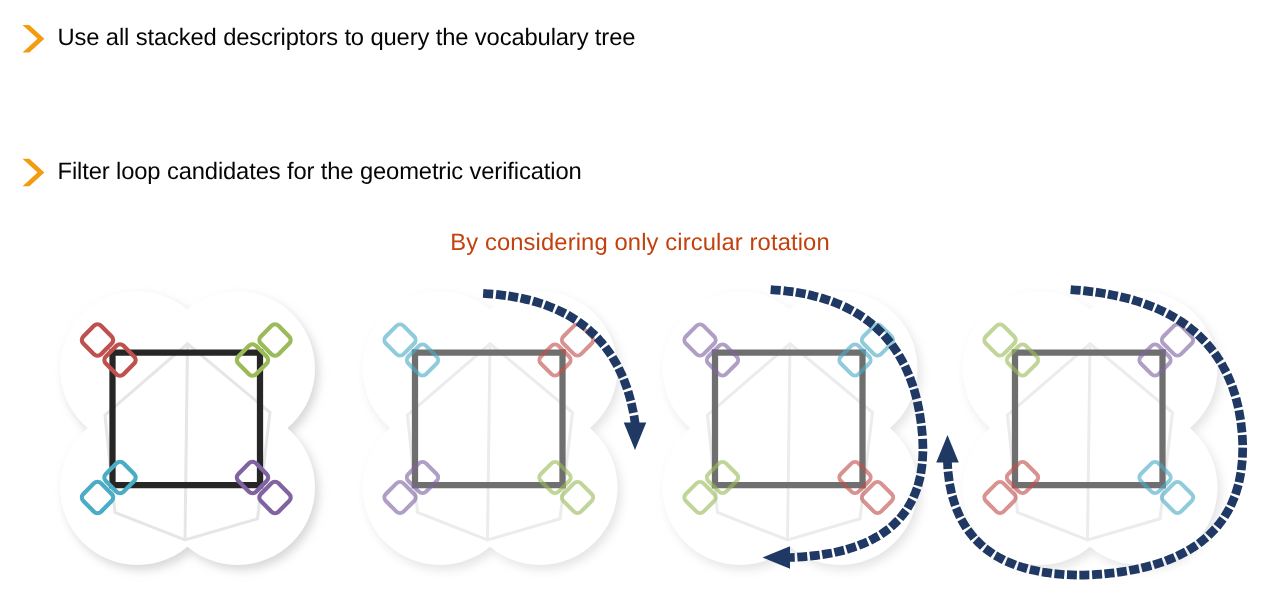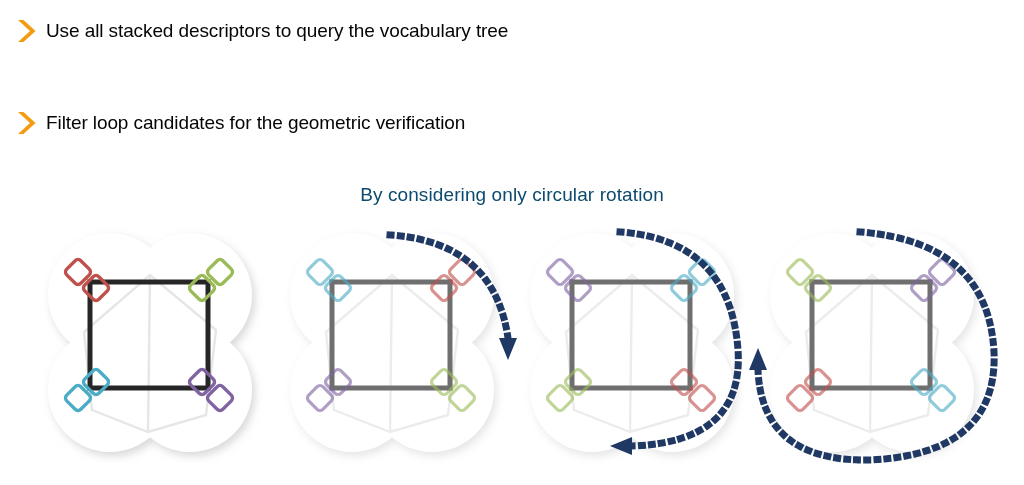--- a/index.html
+++ b/index.html
@@ -23,21 +23,21 @@
     top: 0;
     width: 1024px;
   }
   .bullet-row {
     position: absolute;
     display: flex;
     align-items: center;
     left: 14px;
   }
   .bullet-row.r0 { top: 14px; }
-  .bullet-row.r1 { top: 106px; }
+  .bullet-row.r1 { top: 121px; }
 
   .chevron-icon {
     width: 22px;
     height: 30px;
     flex: 0 0 22px;
     display: block;
     margin-right: 10px;
   }
   .bullet-text {
     font-family: "Liberation Sans", sans-serif;
@@ -52,21 +52,21 @@
   
   .caption {
     position: absolute;
     top: 184px;
     left: 0;
     width: 1024px;
     text-align: center;
     font-family: "Liberation Sans", sans-serif;
     font-size: 19px;
     font-weight: 400;
-    color: #0c4a6e;
+    color: #c2410c;
     letter-spacing: 0.1px;
   }
 
   
   .figures {
     position: absolute;
     top: 220px;
     left: 0;
     width: 1024px;
     height: 265px;

